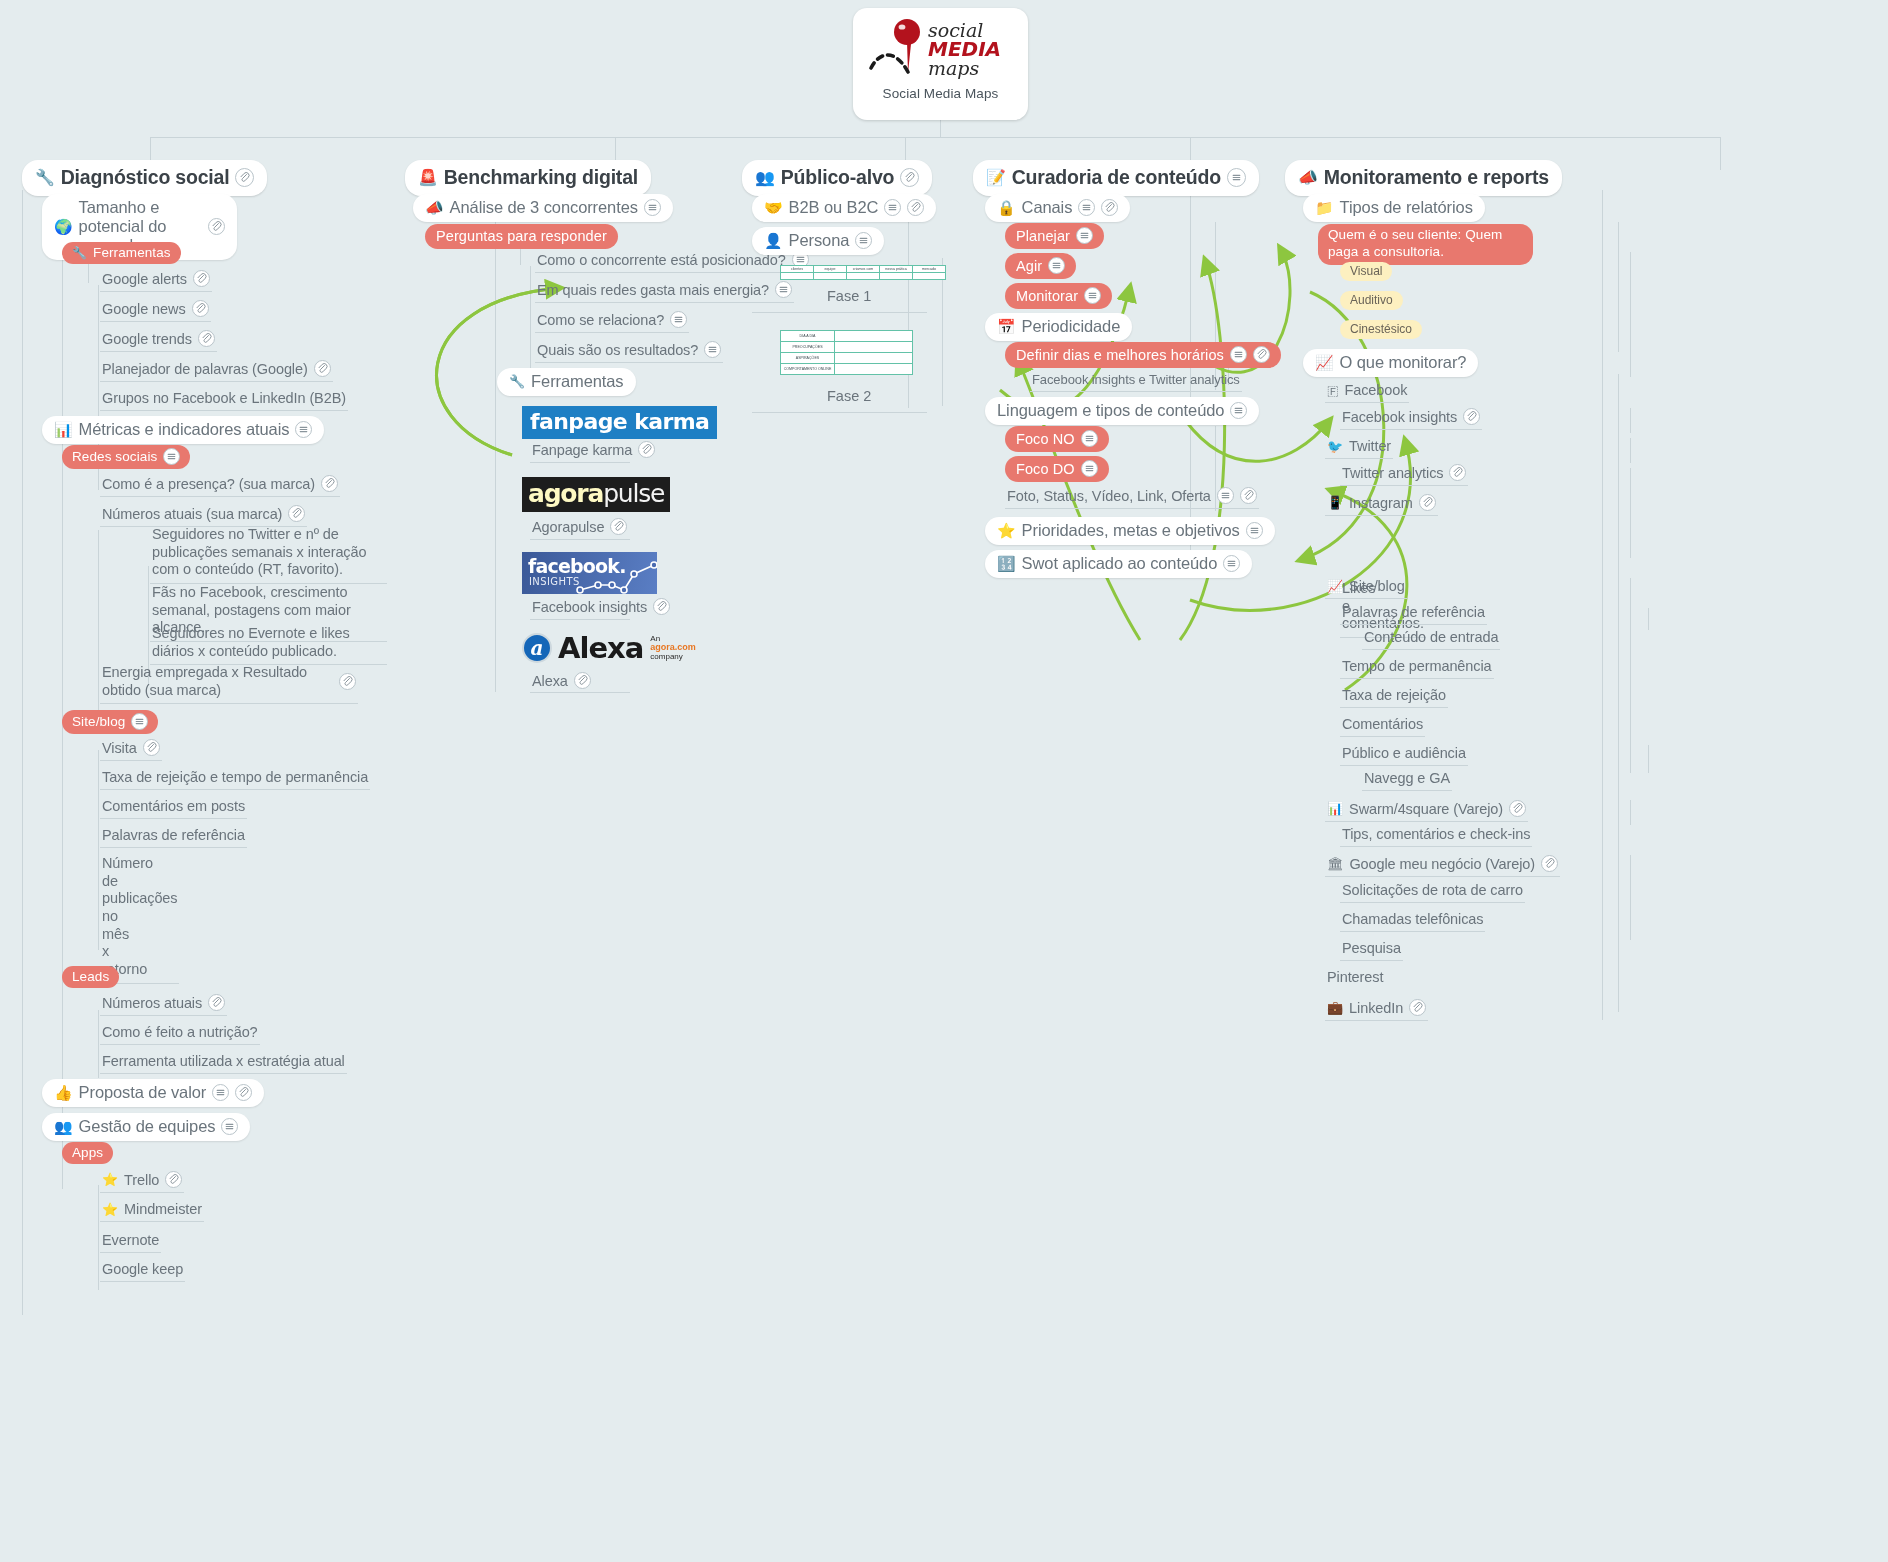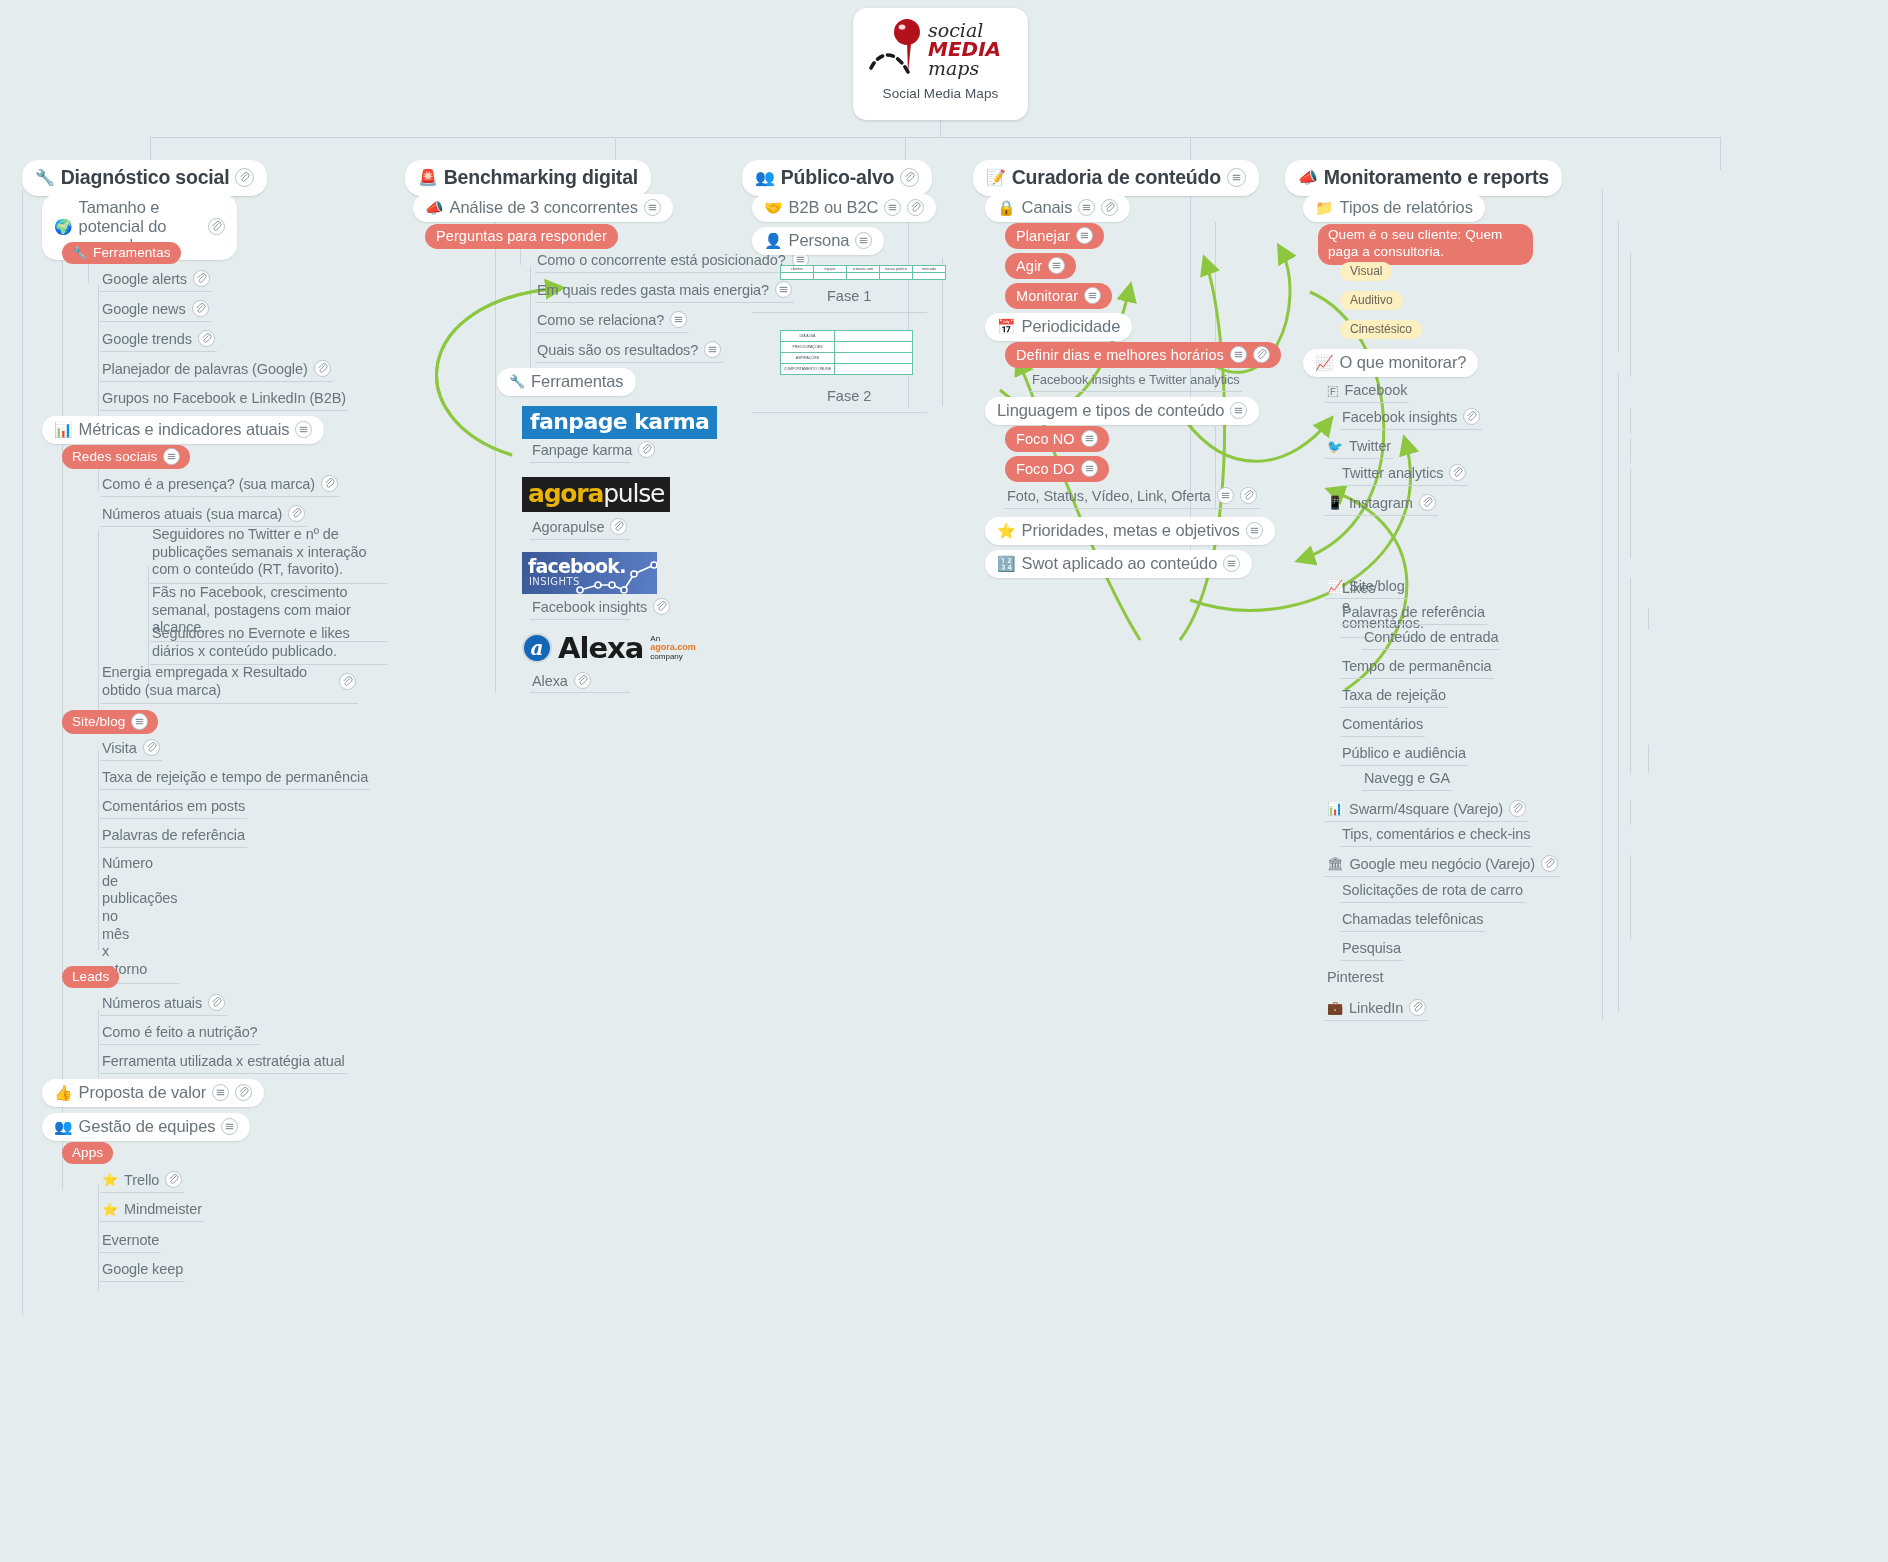--- a/index.html
+++ b/index.html
@@ -143,21 +143,21 @@
     letter-spacing: -.6px;
     font-family: "DejaVu Sans", sans-serif;
   }
   .agora {
     background: #1d1d1d;
     font-weight: bold; font-size: 25px;
     padding: 2px 6px 4px 6px;
     letter-spacing: -1.2px;
     font-family: "DejaVu Sans", sans-serif;
   }
-  .agora .a { color: #eab308; }
+  .agora .a { color: #fef9c3; }
   .agora .p { color: #f2f2f2; font-weight: normal; }
   .fbins {
     background: linear-gradient(100deg,#3b5998 0%,#5a7ec4 100%);
     width: 135px; height: 42px;
     position: relative; overflow: hidden;
   }
   .fbins .fb1 {
     color: #fff; font-weight: bold; font-size: 19px;
     position: absolute; left: 6px; top: 3px;
     letter-spacing: -.8px;

